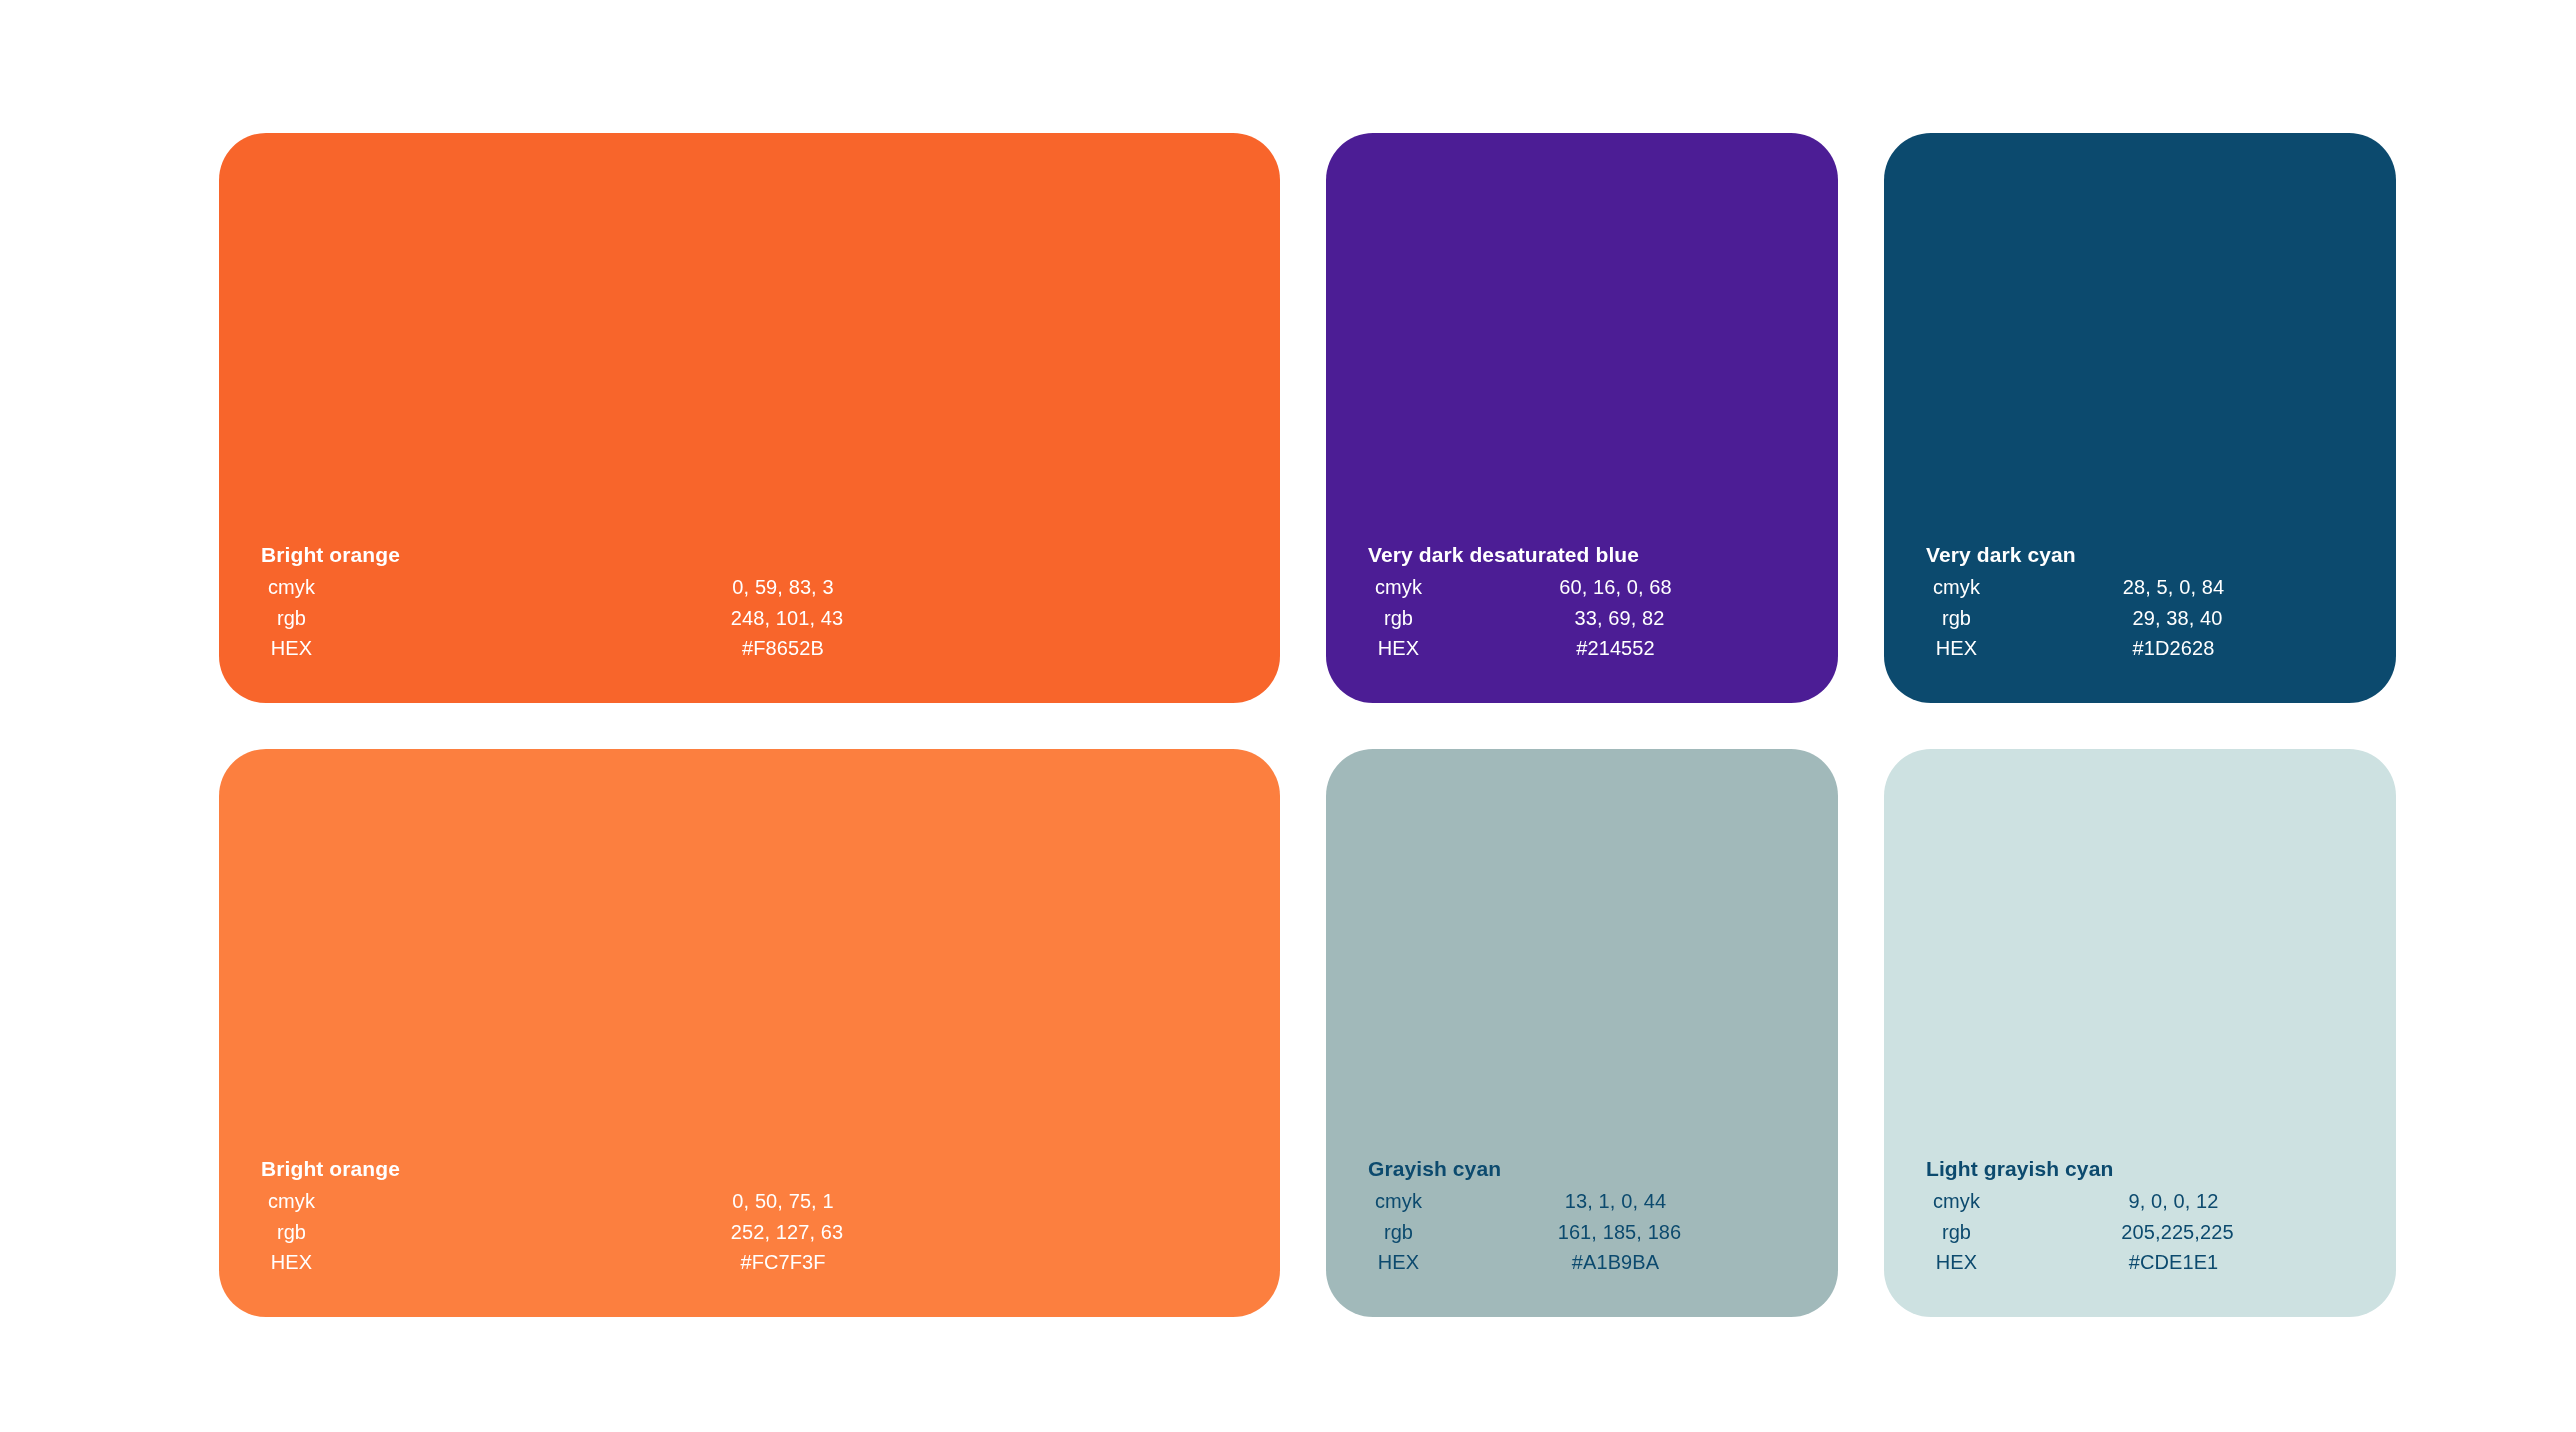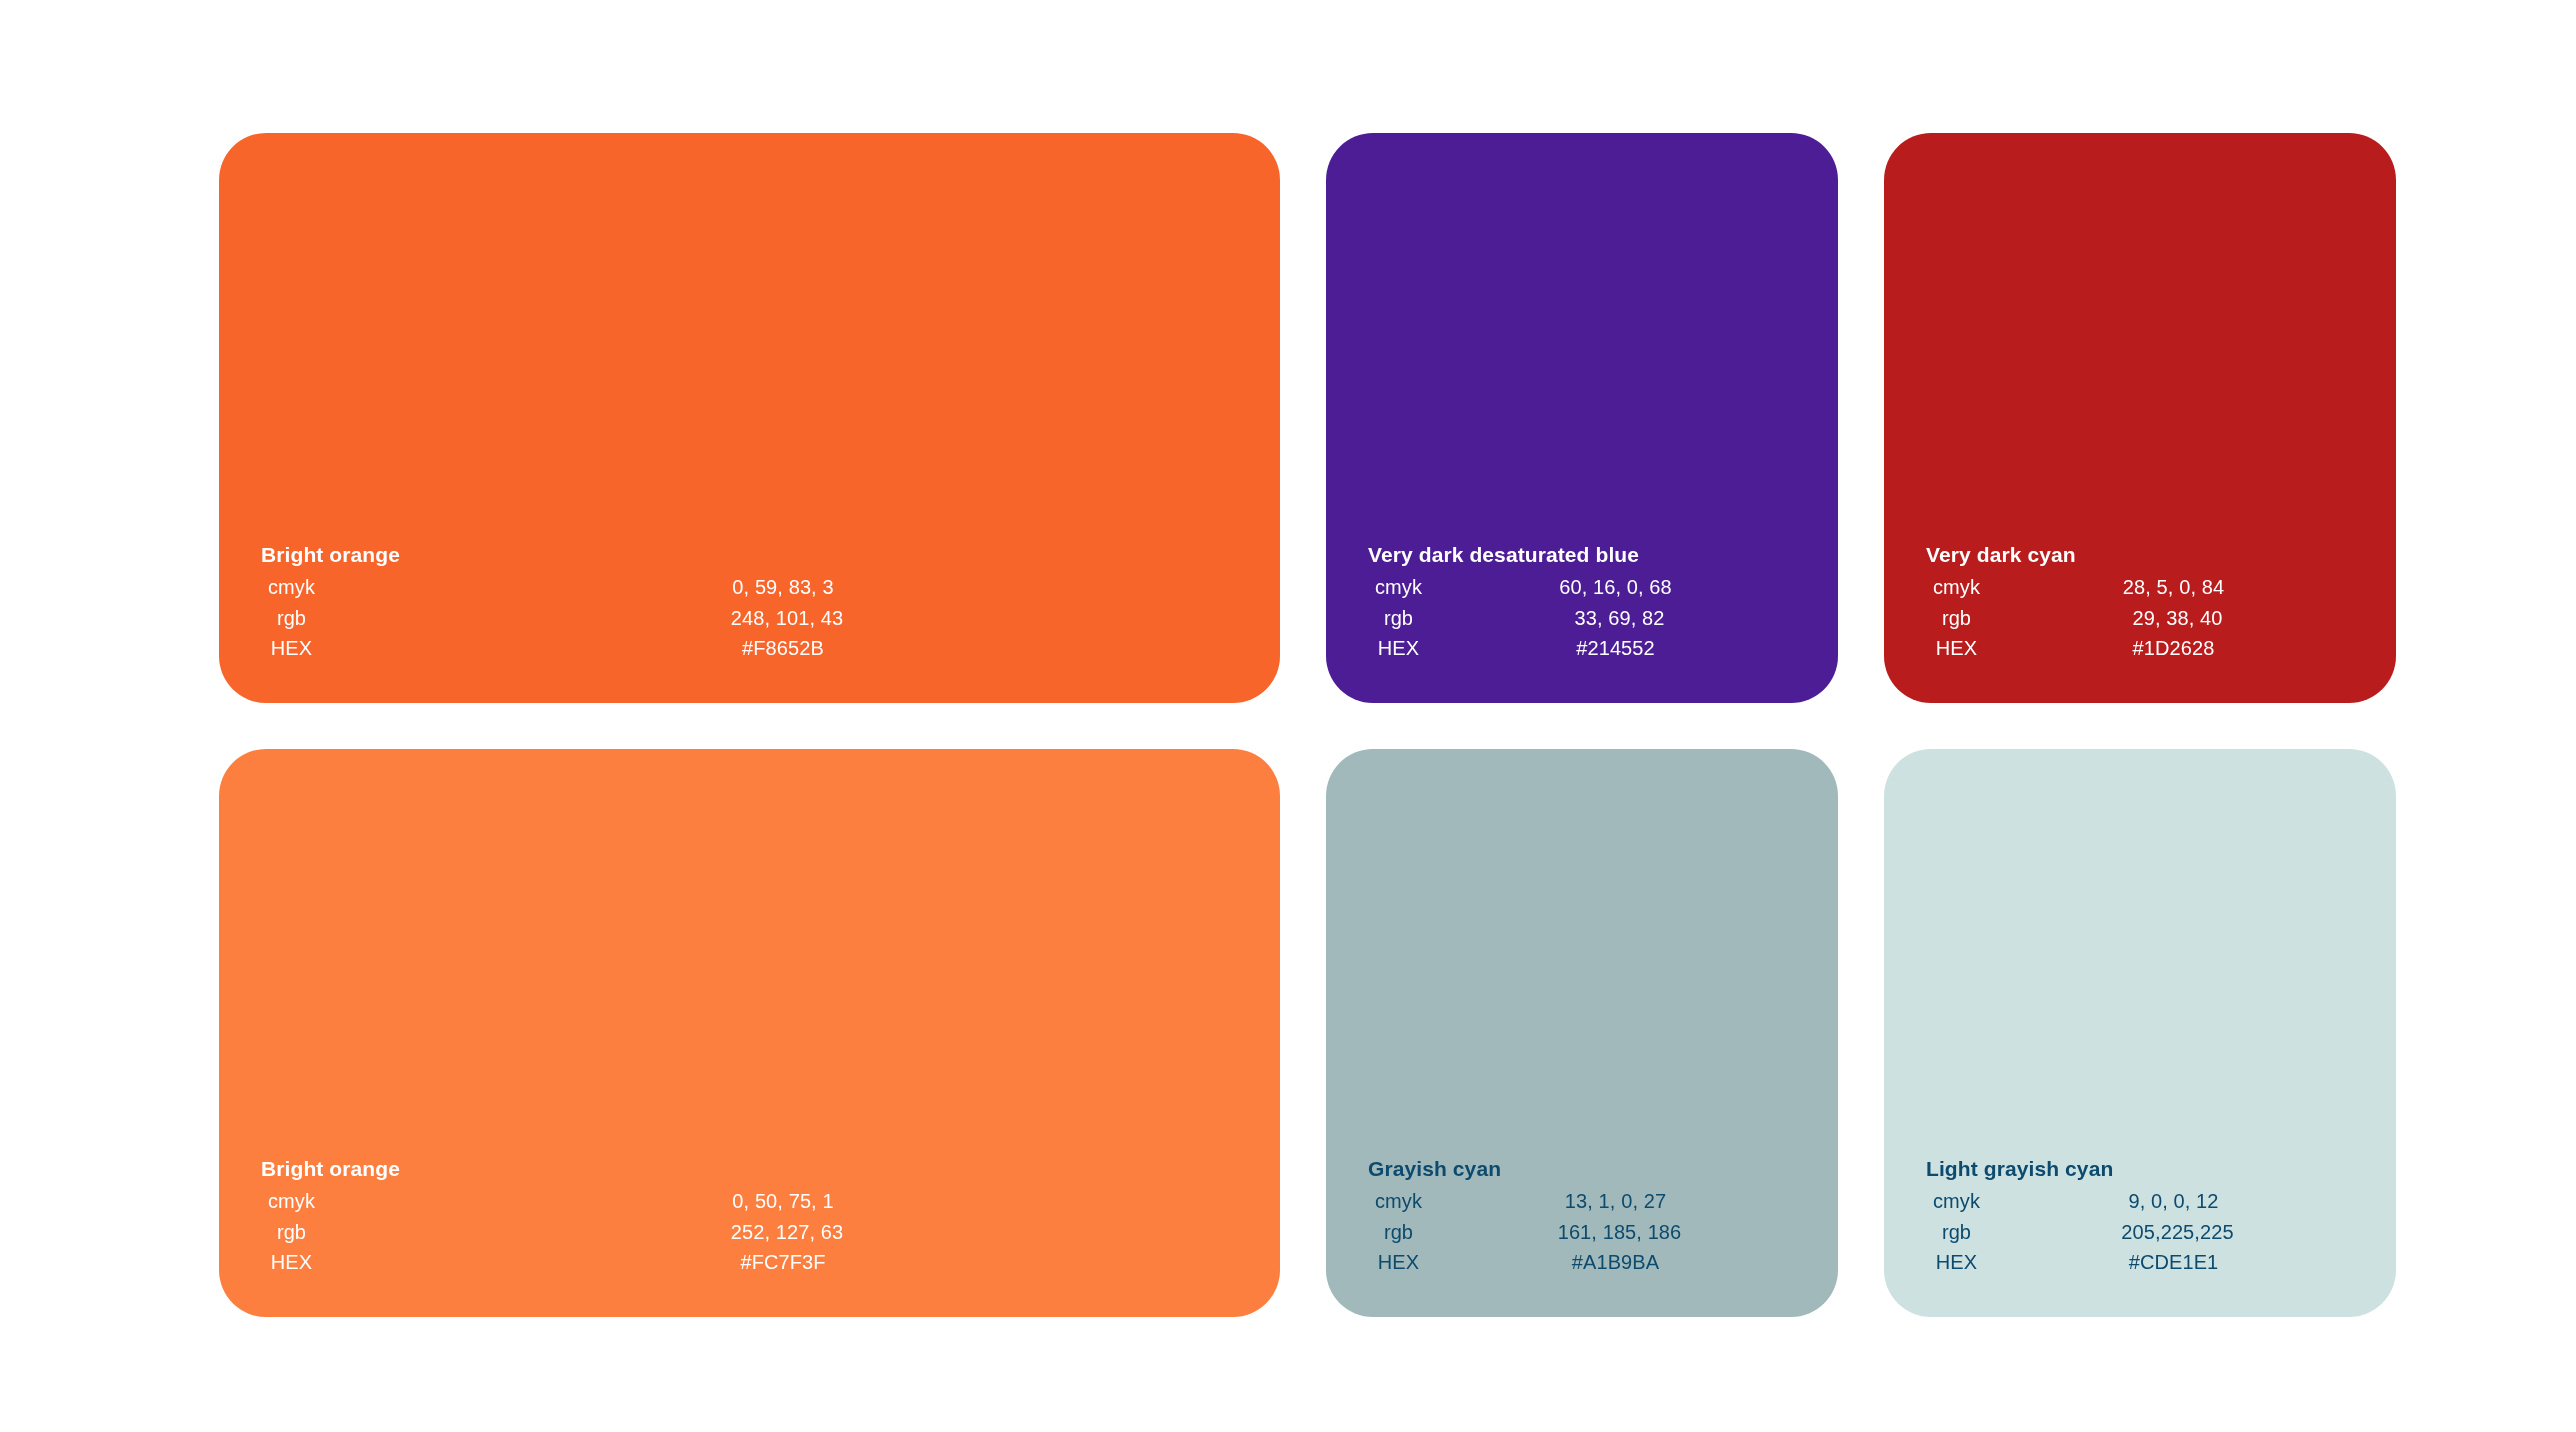--- a/index.html
+++ b/index.html
@@ -122,21 +122,21 @@
         <span class="spec-label">rgb</span>
         <span class="spec-value">33, 69, 82</span>
       </div>
       <div class="spec-row hex-row">
         <span class="spec-label">HEX</span>
         <span class="spec-value">#214552</span>
       </div>
     </div>
   </div>
 
-  <div class="swatch-card theme-light-text" style="background-color: #b91c1c;">
+  <div class="swatch-card theme-light-text" style="background-color: #0c4a6e;">
     <div class="card-info">
       <div class="card-title">Very dark cyan</div>
       <div class="spec-row cmyk-row">
         <span class="spec-label">cmyk</span>
         <span class="spec-value">28, 5, 0, 84</span>
       </div>
       <div class="spec-row rgb-row">
         <span class="spec-label">rgb</span>
         <span class="spec-value">29, 38, 40</span>
       </div>
@@ -163,21 +163,21 @@
         <span class="spec-value">#FC7F3F</span>
       </div>
     </div>
   </div>
 
   <div class="swatch-card theme-dark-text" style="background-color: rgb(161, 185, 186);">
     <div class="card-info">
       <div class="card-title">Grayish cyan</div>
       <div class="spec-row cmyk-row">
         <span class="spec-label">cmyk</span>
-        <span class="spec-value">13, 1, 0, 27</span>
+        <span class="spec-value">13, 1, 0, 44</span>
       </div>
       <div class="spec-row rgb-row">
         <span class="spec-label">rgb</span>
         <span class="spec-value">161, 185, 186</span>
       </div>
       <div class="spec-row hex-row">
         <span class="spec-label">HEX</span>
         <span class="spec-value">#A1B9BA</span>
       </div>
     </div>

